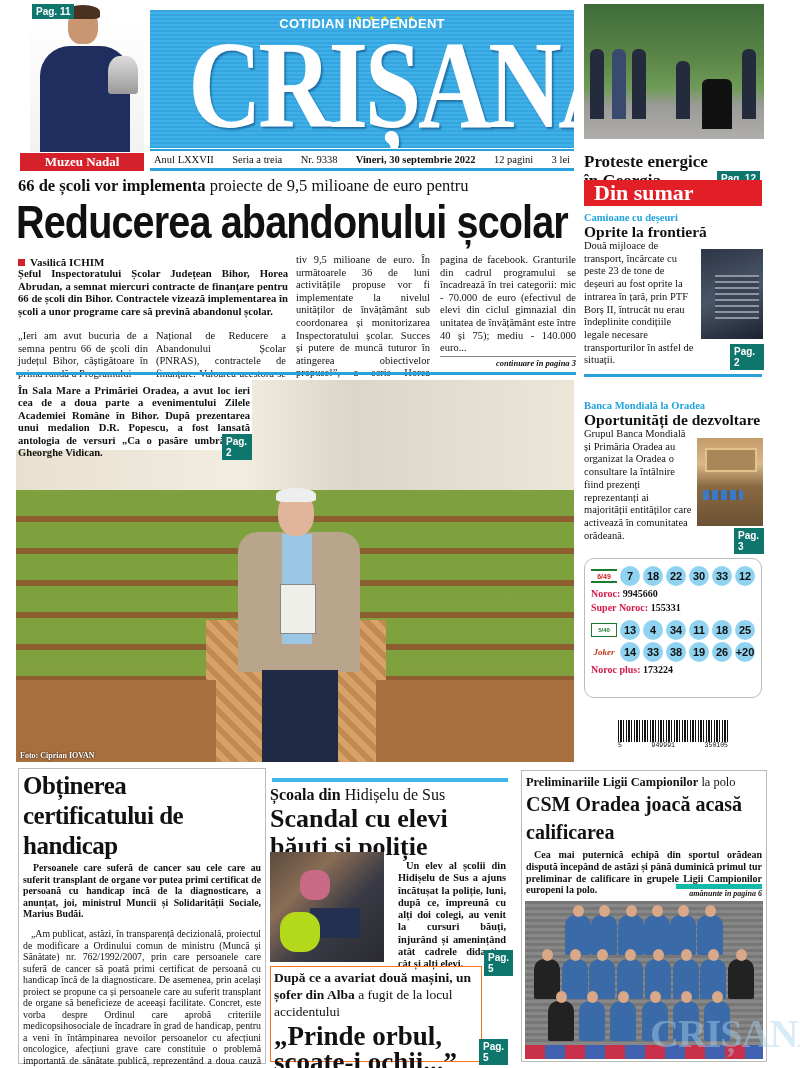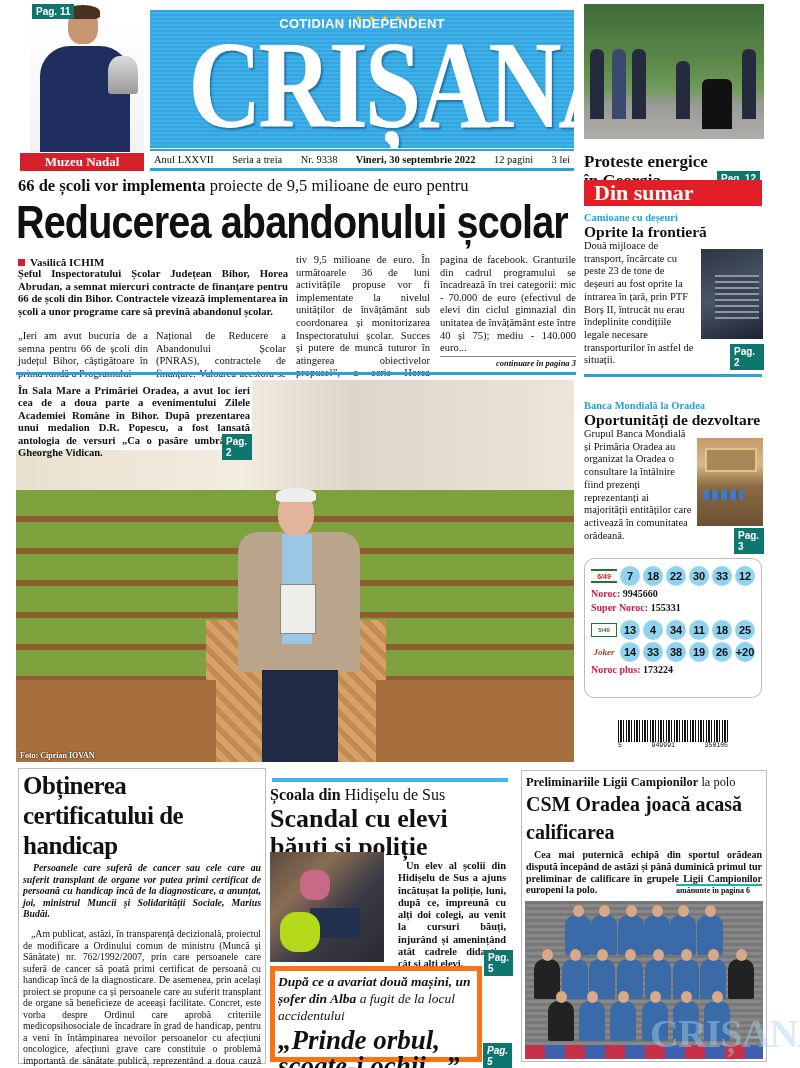--- a/index.html
+++ b/index.html
@@ -152,50 +152,50 @@
   #photo-main .caption-box {
     position: absolute; left: 0; top: 0; width: 236px; height: 70px; background: #fff;
     padding: 5px 2px 0 2px; font-size: 10.6px; font-weight: bold; line-height: 12.4px;
   }
   #photo-main .caption-box .pag { position:absolute; left: 206px; top: 54px; }
   #photo-main .credit { position:absolute; left: 4px; bottom: 2px; font-size: 8px; font-weight: bold; color: #fff; text-shadow: 0 0 2px #000; }
 
   
   #handicap { left: 18px; top: 768px; width: 248px; height: 296px; border: 1px solid #bbb; padding: 2px 4px; }
   #handicap h2 { font-size: 25px; line-height: 30px; font-weight: bold; letter-spacing: -0.5px; }
-  #handicap .intro { font-size: 9.8px; font-weight: bold; line-height: 11.6px; text-indent: 10px; margin-top: 1px; font-style: italic; }
+  #handicap .intro { font-size: 9.8px; font-weight: bold; line-height: 11.6px; text-indent: 10px; margin-top: 1px; }
   #handicap .body { font-size: 9.8px; line-height: 11.55px; text-indent: 8px; margin-top: 8px; }
 
   
   #rule-scandal { left: 272px; top: 778px; width: 236px; height: 4px; background: #3fb7e8; }
   #scandal { left: 270px; top: 786px; width: 240px; }
   #scandal .kick { font-size: 16px; }
   #scandal .kick b { font-weight: bold; }
   #scandal h2 { font-size: 26px; line-height: 28px; font-weight: bold; margin-top: 1px; }
   #scandal .photo { position: absolute; left: 0; top: 66px; width: 114px; height: 110px; overflow:hidden;
     background: linear-gradient(135deg, #5a4a3d 0%, #8a6d55 30%, #3a3a45 60%, #2a2a30 100%); }
   #scandal .photo .p1 { position:absolute; left:30px; top:18px; width:30px; height:30px; background:#c86a86; border-radius: 40%; }
   #scandal .photo .p2 { position:absolute; left:10px; top:60px; width:40px; height:40px; background:#b4d81a; border-radius: 40%; }
   #scandal .photo .p3 { position:absolute; left:40px; top:56px; width:50px; height:30px; background:#243050; }
   #scandal .body { position:absolute; left: 128px; top: 74px; width: 108px; font-size: 10.4px; font-weight: bold; line-height: 12.3px; text-indent: 8px; }
   #scandal .pag { position:absolute; left: 214px; top: 164px; }
 
-  #alba { left: 270px; top: 966px; width: 212px; height: 96px; border: 5px solid #f97316; padding: 2px 3px; font-style: italic; }
+  #alba { left: 270px; top: 966px; width: 212px; height: 96px; border: 1px solid #f97316; padding: 2px 3px; }
   #alba .kick { font-size: 13.5px; line-height: 17px; }
   #alba .kick b { font-weight: bold; }
   #alba h2 { font-size: 27px; line-height: 26px; font-weight: bold; margin-top: 3px; }
   #alba .pag { position:absolute; left: 208px; top: 72px; }
 
   
   #polo { left: 521px; top: 770px; width: 246px; height: 292px; border: 1px solid #bbb; padding: 2px 4px; }
   #polo .kick { font-size: 13.5px; line-height: 17px; white-space: nowrap; transform: scaleX(0.92); transform-origin: left; }
   #polo .kick b { font-weight: bold; }
   #polo h2 { font-size: 20px; line-height: 28px; font-weight: bold; }
   #polo .body { font-size: 10px; font-weight: bold; line-height: 11.8px; text-indent: 8px; margin-top: 3px; }
-  #polo .cont { text-align: left; font-size: 8px; font-weight: bold; border-top: 2px solid #14b8a6; margin-top: -12px; margin-left: 150px; }
+  #polo .cont { text-align: right; font-size: 8px; font-style: italic; font-weight: bold; border-top: 5px solid #14b8a6; margin-top: -12px; margin-left: 150px; }
   #polo .photo {
     position: absolute; left: 3px; top: 130px; width: 238px; height: 158px; overflow: hidden;
     background: repeating-linear-gradient(180deg, #777 0 3px, #888 3px 6px);
   }
   #polo .team-row { position:absolute; left: 8px; right: 8px; display:flex; justify-content: space-around; }
   #polo .player { width: 26px; height: 40px; background: #3a6aa8; border-radius: 10px 10px 2px 2px; position: relative; }
   #polo .player::before { content:""; position:absolute; left: 8px; top: -10px; width: 11px; height: 12px; background: #d8a888; border-radius: 50%; }
   #polo .player.coach { background: #222; }
   #polo .seats { position:absolute; left:0; bottom:0; width:100%; height:14px; background: repeating-linear-gradient(90deg,#c8304a 0 20px,#4060b0 20px 40px); }
   #watermark { left: 650px; top: 1010px; font-size: 40px; font-weight: bold; color: rgba(170,210,235,0.45); letter-spacing: -1px; }

